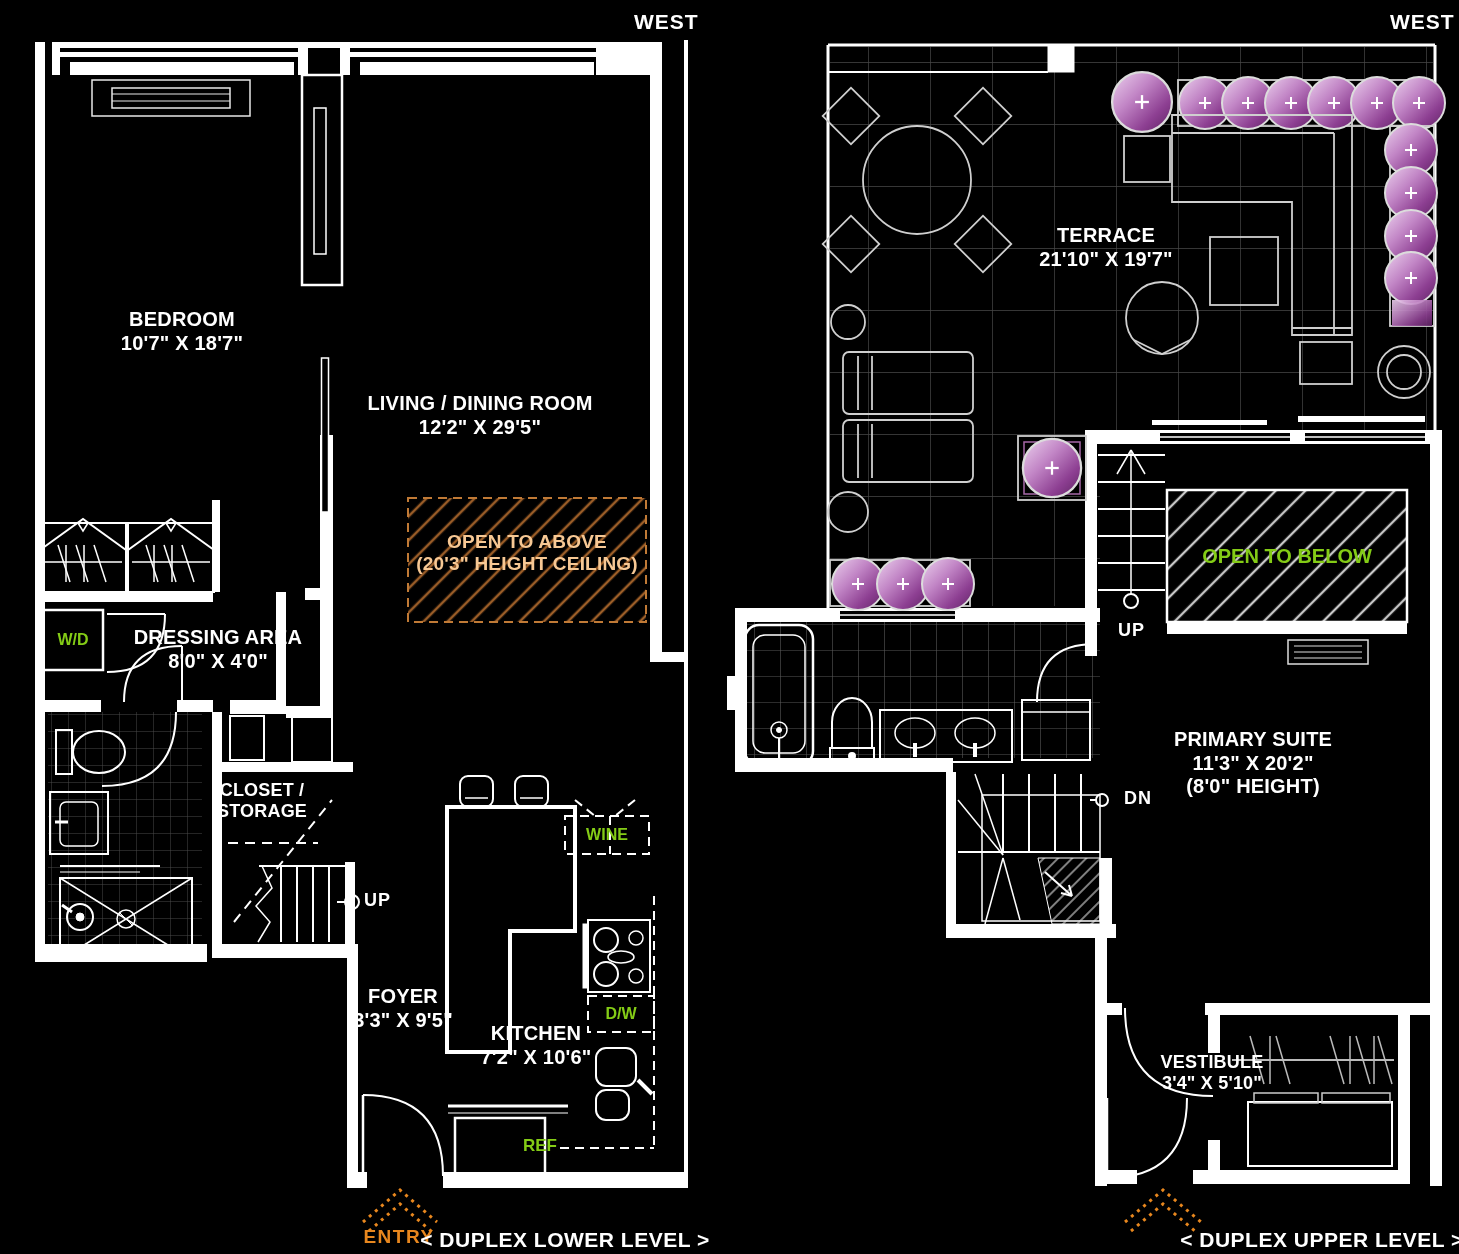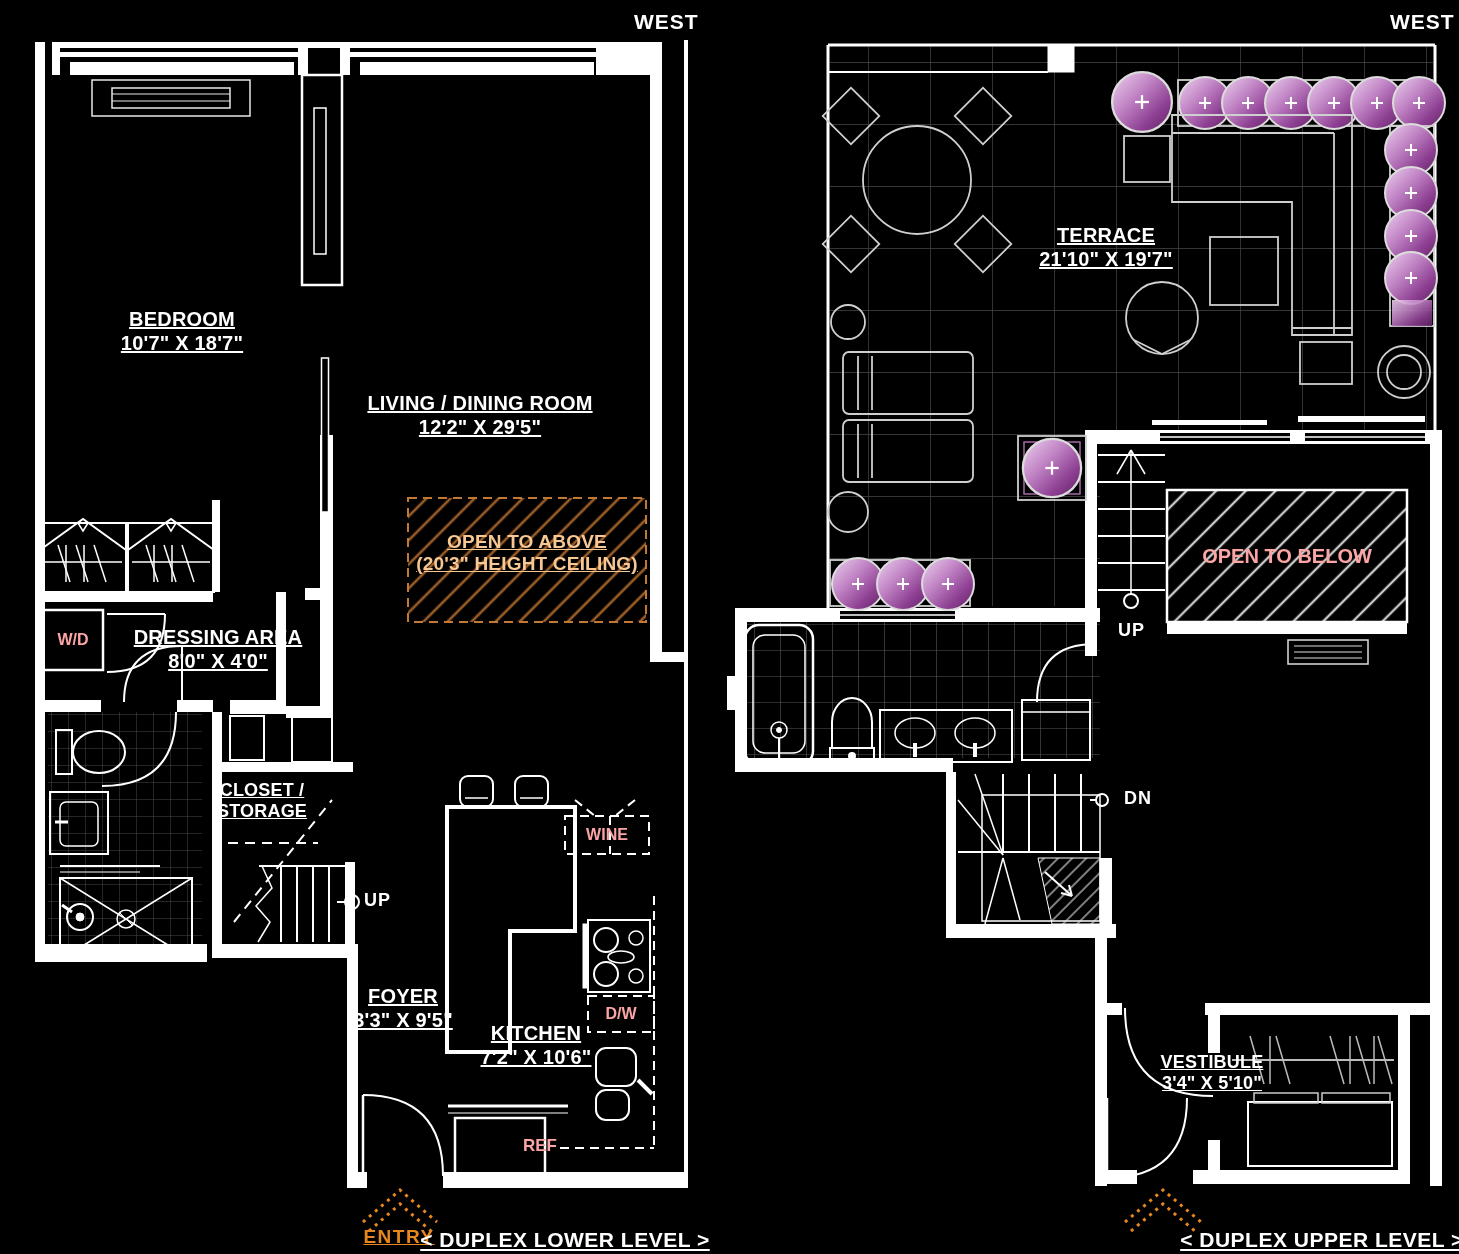--- a/index.html
+++ b/index.html
@@ -1,24 +1,24 @@
 <!DOCTYPE html>
 <html><head>
 <meta charset="utf-8">
 <style>
   html,body{margin:0;padding:0;background:#000;}
   .stage{position:relative;width:1459px;height:1254px;background:#000;overflow:hidden;
          font-family:"Liberation Sans",sans-serif;}
   svg{position:absolute;left:0;top:0;}
   .lbl{position:absolute;color:#fff;font:700 20px/1.18 "Liberation Sans",sans-serif;
-       text-align:center;white-space:nowrap;transform:translateX(-50%);letter-spacing:.2px;text-decoration:underline;}
+       text-align:center;white-space:nowrap;transform:translateX(-50%);letter-spacing:.2px;}
   .lbl.s18{font-size:18px;} .lbl.s19{font-size:19px;}
   .corner{position:absolute;color:#fff;font:700 21px "Liberation Sans",sans-serif;letter-spacing:1px;transform:none;}
   .boxlbl{position:absolute;display:flex;align-items:center;justify-content:center;
-          color:#fca5a5;font:700 16px "Liberation Sans",sans-serif;}
+          color:#84cc16;font:700 16px "Liberation Sans",sans-serif;}
   .openabove{color:#F7C894;}
   .entry{color:#E8871E;letter-spacing:1.5px;font-size:19px;}
   .cap span{border-bottom:3px solid #fff;padding-bottom:3px;letter-spacing:.5px;}
   .cap{font-size:21px;}
 </style>
 </head>
 <body>
 
 <div class="stage">
 
@@ -472,19 +472,24 @@
 <div class="lbl entry" style="left:399px;top:1226px;">ENTRY</div>
 <div class="lbl cap" style="left:565px;top:1228px;"><span>&lt; DUPLEX LOWER LEVEL &gt;</span></div>
 
 <div class="lbl" style="left:1106px;top:224px;">
   <div>TERRACE</div>
   <div>21'10" X 19'7"</div>
 </div>
 <div class="boxlbl" style="left:1167px;top:490px;width:240px;height:132px;font-size:20px;">OPEN TO BELOW</div>
 <div class="corner" style="left:1118px;top:620px;font-size:18px;">UP</div>
 <div class="corner" style="left:1124px;top:788px;font-size:18px;">DN</div>
+<div class="lbl" style="left:1253px;top:728px;">
+  <div>PRIMARY SUITE</div>
+  <div>11'3" X 20'2"</div>
+  <div>(8'0" HEIGHT)</div>
+</div>
 <div class="lbl s18" style="left:1212px;top:1052px;">
   <div>VESTIBULE</div>
   <div>3'4" X 5'10"</div>
 </div>
 <div class="lbl cap" style="left:1322px;top:1228px;"><span>&lt; DUPLEX UPPER LEVEL &gt;</span></div>
 
 </div>
 
 </body></html>

